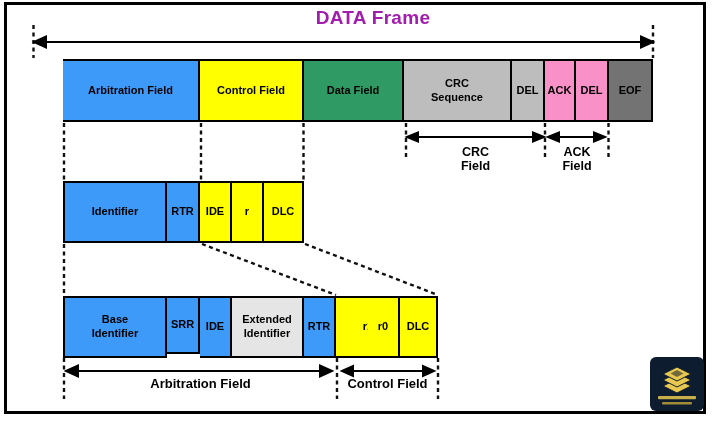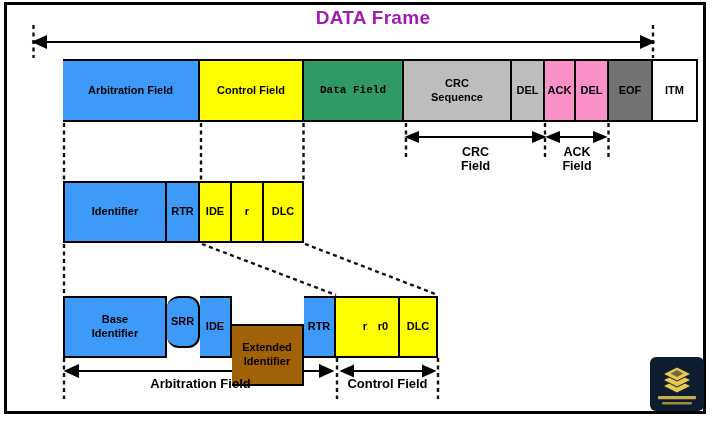--- a/index.html
+++ b/index.html
@@ -81,40 +81,39 @@
     <g stroke="#000" stroke-width="2" fill="#000">
       <line x1="351" y1="371" x2="425" y2="371"></line>
       <polygon points="342,371 353,366 353,376"></polygon>
       <polygon points="434,371 423,366 423,376"></polygon>
     </g>
   </svg>
 
   <div class="cell" style="left: 32px; top: 59px; width: 31px; height: 63px; background: rgb(249, 150, 30); margin-left: 36px;">SOF</div>
   <div class="cell nl" style="left: 63px; top: 59px; width: 137px; height: 63px; background: rgb(61, 154, 248);">Arbitration Field</div>
   <div class="cell nl" style="left: 200px; top: 59px; width: 104px; height: 63px; background: rgb(255, 255, 0);">Control Field</div>
-  <div class="cell nl" style="left: 304px; top: 59px; width: 100px; height: 63px; background: rgb(47, 154, 100); font-family: Liberation Mono, monospace;">Data Field</div>
+  <div class="cell nl" style="left: 304px; top: 59px; width: 100px; height: 63px; background: rgb(47, 154, 100);">Data Field</div>
   <div class="cell nl" style="left: 404px; top: 59px; width: 108px; height: 63px; background: rgb(189, 189, 189);">CRC
 Sequence</div>
   <div class="cell nl" style="left: 512px; top: 59px; width: 33px; height: 63px; background: rgb(189, 189, 189);">DEL</div>
   <div class="cell nl" style="left: 545px; top: 59px; width: 31px; height: 63px; background: rgb(249, 145, 200);">ACK</div>
   <div class="cell nl" style="left: 576px; top: 59px; width: 33px; height: 63px; background: rgb(249, 145, 200);">DEL</div>
   <div class="cell nl" style="left: 609px; top: 59px; width: 44px; height: 63px; background: #737373;">EOF</div>
-  <div class="cell nl" style="left: 653px; top: 59px; width: 45px; height: 63px; background: rgb(255, 255, 255);">ITM</div>
 
   <div class="cell" style="left: 63px; top: 181px; width: 104px; height: 62px; background: rgb(61, 154, 248);">Identifier</div>
   <div class="cell nl" style="left: 167px; top: 181px; width: 33px; height: 62px; background: rgb(61, 154, 248);">RTR</div>
   <div class="cell nl" style="left: 200px; top: 181px; width: 32px; height: 62px; background: rgb(255, 255, 0);">IDE</div>
   <div class="cell nl" style="left: 232px; top: 181px; width: 32px; height: 62px; background: rgb(255, 255, 0);">r</div>
   <div class="cell nl" style="left: 264px; top: 181px; width: 40px; height: 62px; background: rgb(255, 255, 0);">DLC</div>
 
   <div class="cell" style="left: 63px; top: 296px; width: 104px; height: 62px; background: rgb(61, 154, 248); text-align: center;">Base
 Identifier</div>
-  <div class="cell nl" style="left: 167px; top: 296px; width: 33px; height: 52px; background: rgb(61, 154, 248); border-radius: 12px;">SRR</div>
+  <div class="cell nl" style="left: 167px; top: 296px; width: 33px; height: 58px; background: rgb(61, 154, 248);">SRR</div>
   <div class="cell nl" style="left: 200px; top: 296px; width: 32px; height: 62px; background: rgb(61, 154, 248);">IDE</div>
-  <div class="cell nl" style="left: 232px; top: 296px; width: 72px; height: 62px; background: #a16207; margin-top: 28px;">Extended
+  <div class="cell nl" style="left: 232px; top: 296px; width: 72px; height: 62px; background: #e5e5e5;">Extended
 Identifier</div>
   <div class="cell nl" style="left: 304px; top: 296px; width: 32px; height: 62px; background: rgb(61, 154, 248);">RTR</div>
   <div class="cell nl" style="left: 336px; top: 296px; width: 24px; height: 62px; background: rgb(255, 255, 0); padding-left: 32px;">r1</div>
   <div class="cell nl" style="left: 368px; top: 296px; width: 32px; height: 62px; background: rgb(255, 255, 0);">r0</div>
   <div class="cell nl" style="left: 400px; top: 296px; width: 38px; height: 62px; background: rgb(255, 255, 0);">DLC</div>
 
   <div class="anno" style="left:406px;top:145px;width:139px">CRC
 Field</div>
   <div class="anno" style="left:545px;top:145px;width:64px">ACK
 Field</div>

